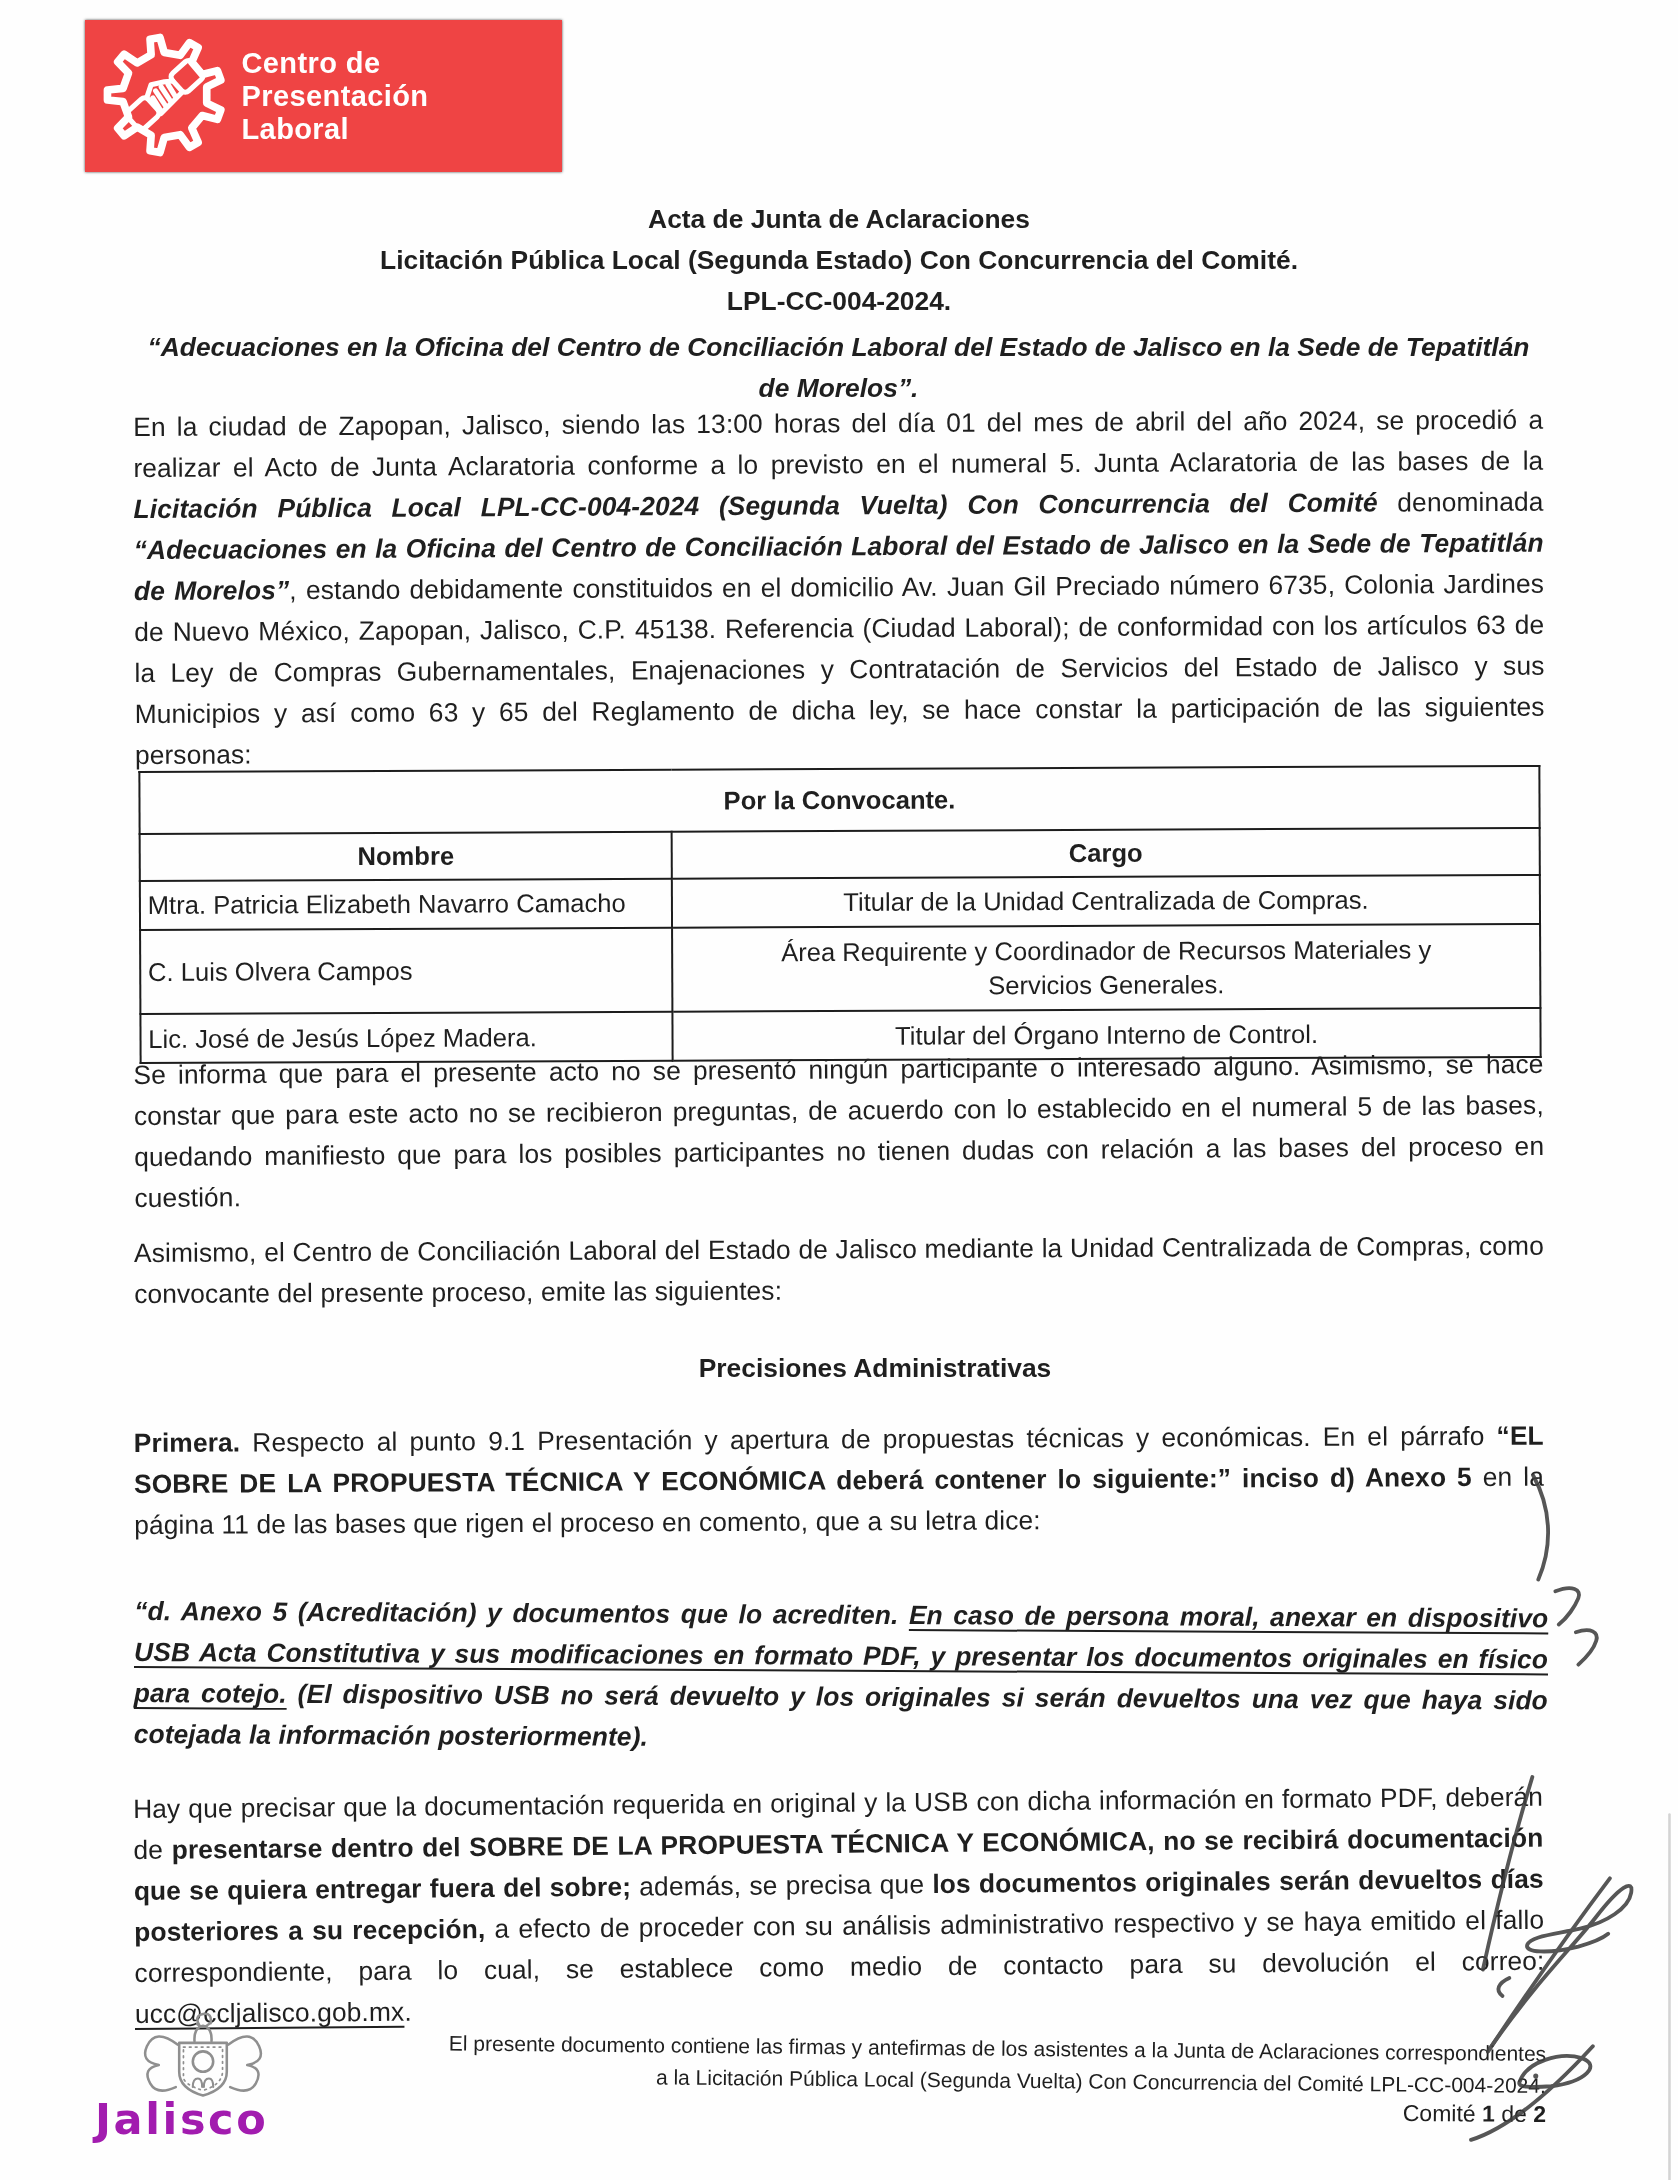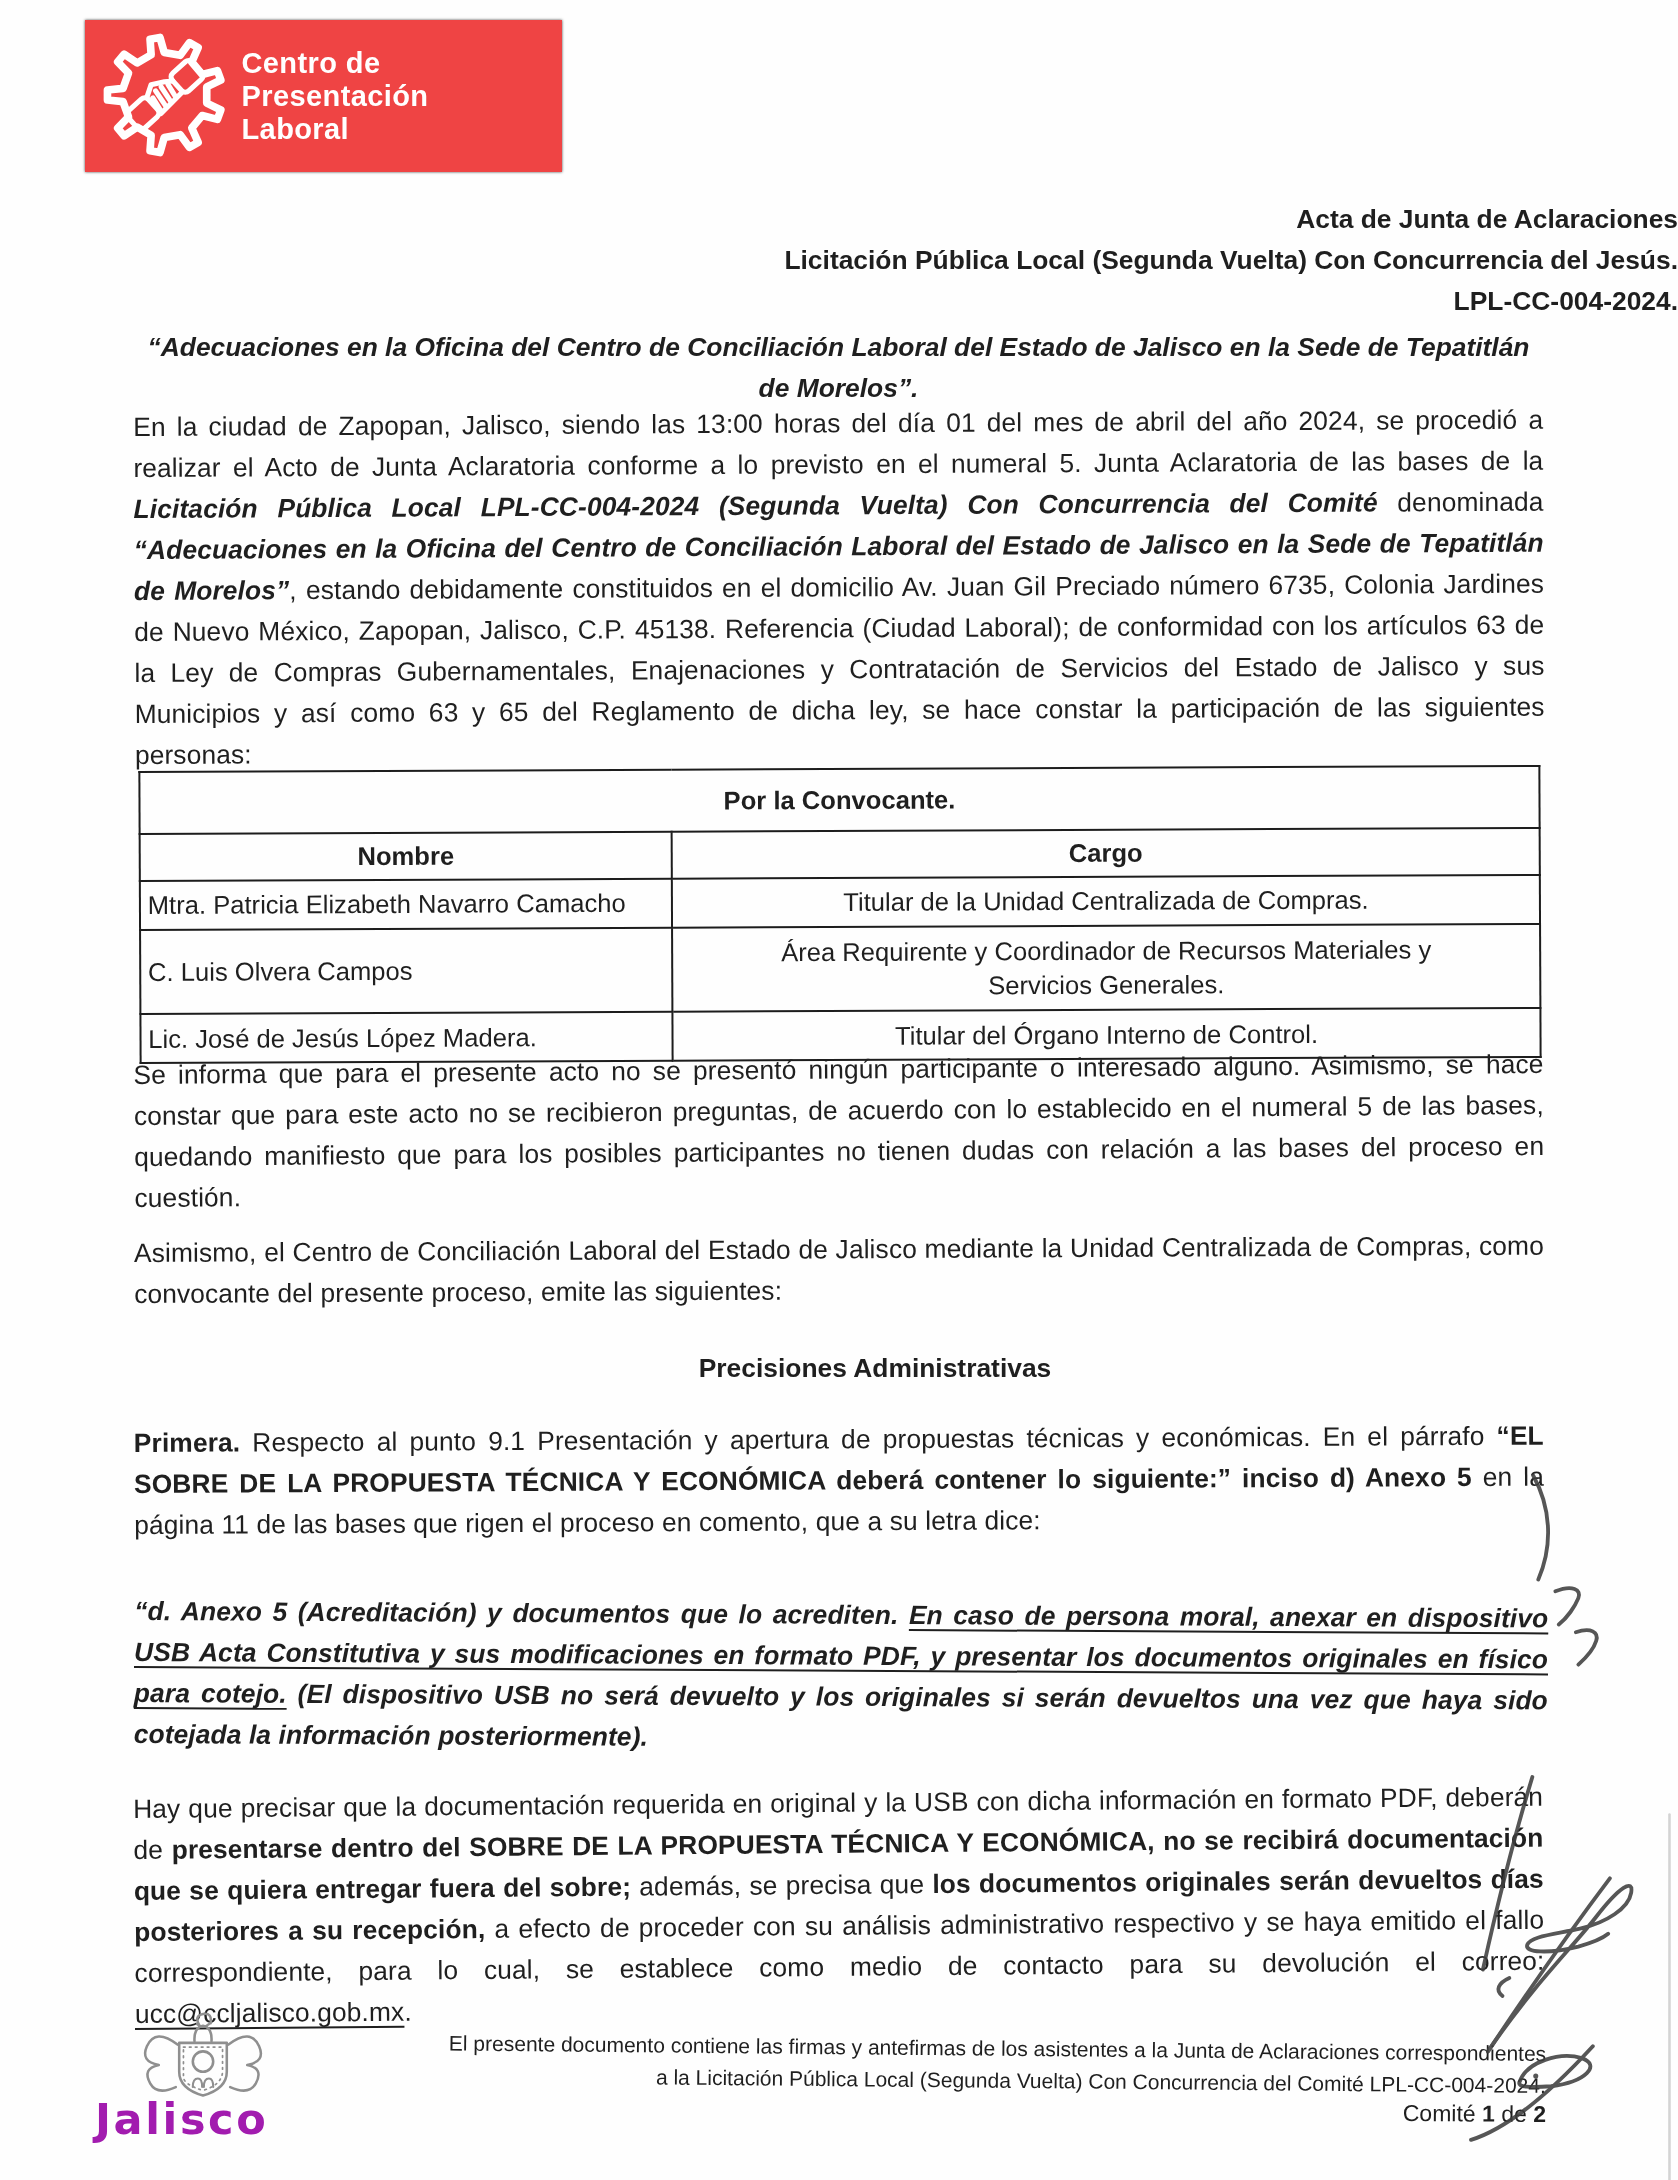--- a/index.html
+++ b/index.html
@@ -9,21 +9,21 @@
   .b{font-weight:bold;}
   .i{font-style:italic;}
   .u{text-decoration:underline;text-decoration-thickness:2.1px;text-underline-offset:5.1px;}
   .body{font-size:26.4px;line-height:41px;text-align:justify;letter-spacing:0.1px;}
   
   .banner{left:85px;top:20.4px;width:477px;height:152px;background:#ef4444;
           display:flex;align-items:center;box-shadow:0 0 2.6px #4a4a4a;}
   .gear-wrap{margin-left:12px;flex:0 0 auto;}
   .logo-text{color:#ffffff;font-weight:bold;font-size:29px;line-height:33px;letter-spacing:0.4px;margin-left:8.5px;}
   
-  .tline{left:0;width:100%;text-align:right;font-weight:bold;font-size:26.4px;}
+  .tline{left:0;width:100%;text-align:center;font-weight:bold;font-size:26.4px;}
   .t4{left:136px;width:1405px;text-align:center;font-weight:bold;font-style:italic;font-size:26.4px;line-height:41px;}
   
   .tbl{left:139px;top:771px;width:1402px;border-collapse:collapse;transform:rotate(-0.25deg);transform-origin:left center;}
   .tbl th,.tbl td{border:2.6px solid #1d1d1d;font-size:25.6px;line-height:34px;}
   .tbl .ttl{text-align:center;font-weight:bold;height:46px;}
   .tbl th{text-align:center;font-weight:bold;height:43px;}
   .tbl td{padding:6.8px 5.1px;}
   .tbl td.nombre{width:38%;text-align:left;padding-left:6.8px;}
   .tbl td.cargo{text-align:center;padding:6.8px 60px;}
   .heading{left:0;width:100%;text-align:center;font-weight:bold;font-size:26.4px;padding-left:36px;}
@@ -68,21 +68,21 @@
       </svg>
     </div>
     <div class="logo-text">
       <div>Centro de</div>
       <div>Presentación</div>
       <div>Laboral</div>
     </div>
   </div>
 
   <div class="abs tline" style="top:204px">Acta de Junta de Aclaraciones</div>
-  <div class="abs tline" style="top:245px">Licitación Pública Local (Segunda Vuelta) Con Concurrencia del Jesús.</div>
+  <div class="abs tline" style="top:245px">Licitación Pública Local (Segunda Estado) Con Concurrencia del Comité.</div>
   <div class="abs tline" style="top:286px">LPL-CC-004-2024.</div>
   <div class="abs t4" style="top:327px">“Adecuaciones en la Oficina del Centro de Conciliación Laboral del Estado de Jalisco en la Sede de Tepatitlán de Morelos”.</div>
 
   <p class="abs body r-a" style="top:407px;left:134px;width:1410px;margin:0"><span>En la ciudad de Zapopan, Jalisco, siendo las 13:00 horas del día 01 del mes de abril del año 2024, se procedió a realizar el Acto de Junta Aclaratoria conforme a lo previsto en el numeral 5. Junta Aclaratoria de las bases de la </span><span class="b i">Licitación Pública Local LPL-CC-004-2024 (Segunda Vuelta) Con Concurrencia del Comité</span><span> denominada </span><span class="b i">“Adecuaciones en la Oficina del Centro de Conciliación Laboral del Estado de Jalisco en la Sede de Tepatitlán de Morelos”</span><span>, estando debidamente constituidos en el domicilio Av. Juan Gil Preciado número 6735, Colonia Jardines de Nuevo México, Zapopan, Jalisco, C.P. 45138. Referencia (Ciudad Laboral); de conformidad con los artículos 63 de la Ley de Compras Gubernamentales, Enajenaciones y Contratación de Servicios del Estado de Jalisco y sus Municipios y así como 63 y 65 del Reglamento de dicha ley, se hace constar la participación de las siguientes personas:</span></p>
 
   <table class="abs tbl">
     <tbody>
         <tr>
       <td class="ttl" colspan="2">Por la Convocante.</td>
     </tr>

